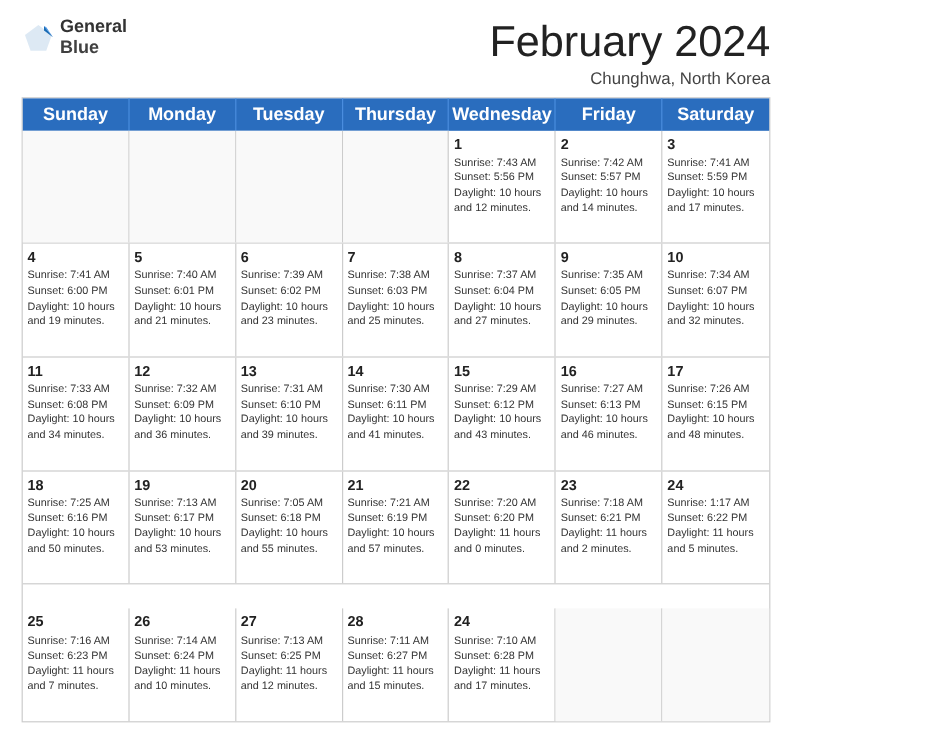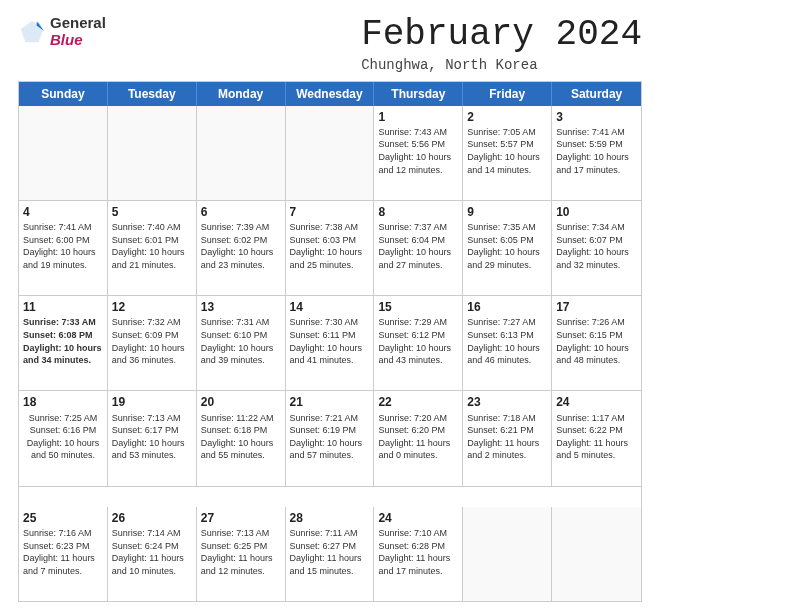--- a/index.html
+++ b/index.html
@@ -22,28 +22,27 @@
       justify-content: space-between;
       align-items: flex-start;
       margin-bottom: 8px;
     }
     .logo {
       display: flex;
       align-items: center;
       gap: 4px;
     }
     .logo-general { color: #333; }
-    .logo-blue { color: #be185d; font-style: italic; }
+    .logo-blue { color: #404040; }
     .logo-icon {
       width: 28px;
       height: 28px;
     }
     .title-block {
-      text-align: left;
-      font-family: Liberation Mono, monospace;
+      text-align: right;
     }
     .main-title {
       font-size: 36px;
       font-weight: normal;
       color: #222;
       line-height: 1.1;
     }
     .subtitle {
       font-size: 14px;
       color: #444;
@@ -55,21 +54,21 @@
       flex-direction: column;
       border: 1px solid #ccc;
     }
     .cal-header {
       display: grid;
       grid-template-columns: repeat(7, 1fr);
       background: #2a6dbe;
     }
     .cal-header-cell {
       color: #fff;
-      font-size: 12px;
+      font-size: 15px;
       font-weight: bold;
       text-align: center;
       padding: 5px 2px;
       border-right: 1px solid #4a8dde;
     }
     .cal-header-cell:last-child { border-right: none; }
     .cal-body {
       flex: 1;
       display: flex;
       flex-direction: column;
@@ -124,43 +123,43 @@
     </div>
     <div class="title-block">
       <div class="main-title">February 2024</div>
       <div class="subtitle">Chunghwa, North Korea</div>
     </div>
   </div>
 
   <div class="calendar">
     <div class="cal-header">
     <div class="cal-header-cell">Sunday</div>
+        <div class="cal-header-cell">Monday</div>
         <div class="cal-header-cell">Tuesday</div>
-        <div class="cal-header-cell">Monday</div>
+        <div class="cal-header-cell">Thursday</div>
         <div class="cal-header-cell">Wednesday</div>
-        <div class="cal-header-cell">Thursday</div>
         <div class="cal-header-cell">Friday</div>
         <div class="cal-header-cell">Saturday</div>
       </div>
     <div class="cal-body">
     <div class="cal-row">
           <div class="cal-cell empty"></div>
           <div class="cal-cell empty"></div>
           <div class="cal-cell empty"></div>
           <div class="cal-cell empty"></div>
           <div class="cal-cell">
             <div class="day-num">1</div>
             <div class="cell-info" style="white-space: pre-line;">Sunrise: 7:43 AM
 Sunset: 5:56 PM
 Daylight: 10 hours
 and 12 minutes.</div>
           </div>
           <div class="cal-cell">
             <div class="day-num">2</div>
-            <div class="cell-info" style="white-space: pre-line;">Sunrise: 7:05 AM
+            <div class="cell-info" style="white-space: pre-line;">Sunrise: 7:42 AM
 Sunset: 5:57 PM
 Daylight: 10 hours
 and 14 minutes.</div>
           </div>
           <div class="cal-cell">
             <div class="day-num">3</div>
             <div class="cell-info" style="white-space: pre-line;">Sunrise: 7:41 AM
 Sunset: 5:59 PM
 Daylight: 10 hours
 and 17 minutes.</div>
@@ -213,21 +212,21 @@
             <div class="day-num">10</div>
             <div class="cell-info" style="white-space: pre-line;">Sunrise: 7:34 AM
 Sunset: 6:07 PM
 Daylight: 10 hours
 and 32 minutes.</div>
           </div>
         </div>
         <div class="cal-row">
           <div class="cal-cell">
             <div class="day-num">11</div>
-            <div class="cell-info" style="white-space: pre-line; font-weight: bold;">Sunrise: 7:33 AM
+            <div class="cell-info" style="white-space: pre-line;">Sunrise: 7:33 AM
 Sunset: 6:08 PM
 Daylight: 10 hours
 and 34 minutes.</div>
           </div>
           <div class="cal-cell">
             <div class="day-num">12</div>
             <div class="cell-info" style="white-space: pre-line;">Sunrise: 7:32 AM
 Sunset: 6:09 PM
 Daylight: 10 hours
 and 36 minutes.</div>
@@ -264,35 +263,35 @@
             <div class="day-num">17</div>
             <div class="cell-info" style="white-space: pre-line;">Sunrise: 7:26 AM
 Sunset: 6:15 PM
 Daylight: 10 hours
 and 48 minutes.</div>
           </div>
         </div>
         <div class="cal-row">
           <div class="cal-cell">
             <div class="day-num">18</div>
-            <div class="cell-info" style="white-space: pre-line; text-align: center;">Sunrise: 7:25 AM
+            <div class="cell-info" style="white-space: pre-line;">Sunrise: 7:25 AM
 Sunset: 6:16 PM
 Daylight: 10 hours
 and 50 minutes.</div>
           </div>
           <div class="cal-cell">
             <div class="day-num">19</div>
             <div class="cell-info" style="white-space: pre-line;">Sunrise: 7:13 AM
 Sunset: 6:17 PM
 Daylight: 10 hours
 and 53 minutes.</div>
           </div>
           <div class="cal-cell">
             <div class="day-num">20</div>
-            <div class="cell-info" style="white-space: pre-line;">Sunrise: 11:22 AM
+            <div class="cell-info" style="white-space: pre-line;">Sunrise: 7:05 AM
 Sunset: 6:18 PM
 Daylight: 10 hours
 and 55 minutes.</div>
           </div>
           <div class="cal-cell">
             <div class="day-num">21</div>
             <div class="cell-info" style="white-space: pre-line;">Sunrise: 7:21 AM
 Sunset: 6:19 PM
 Daylight: 10 hours
 and 57 minutes.</div>

